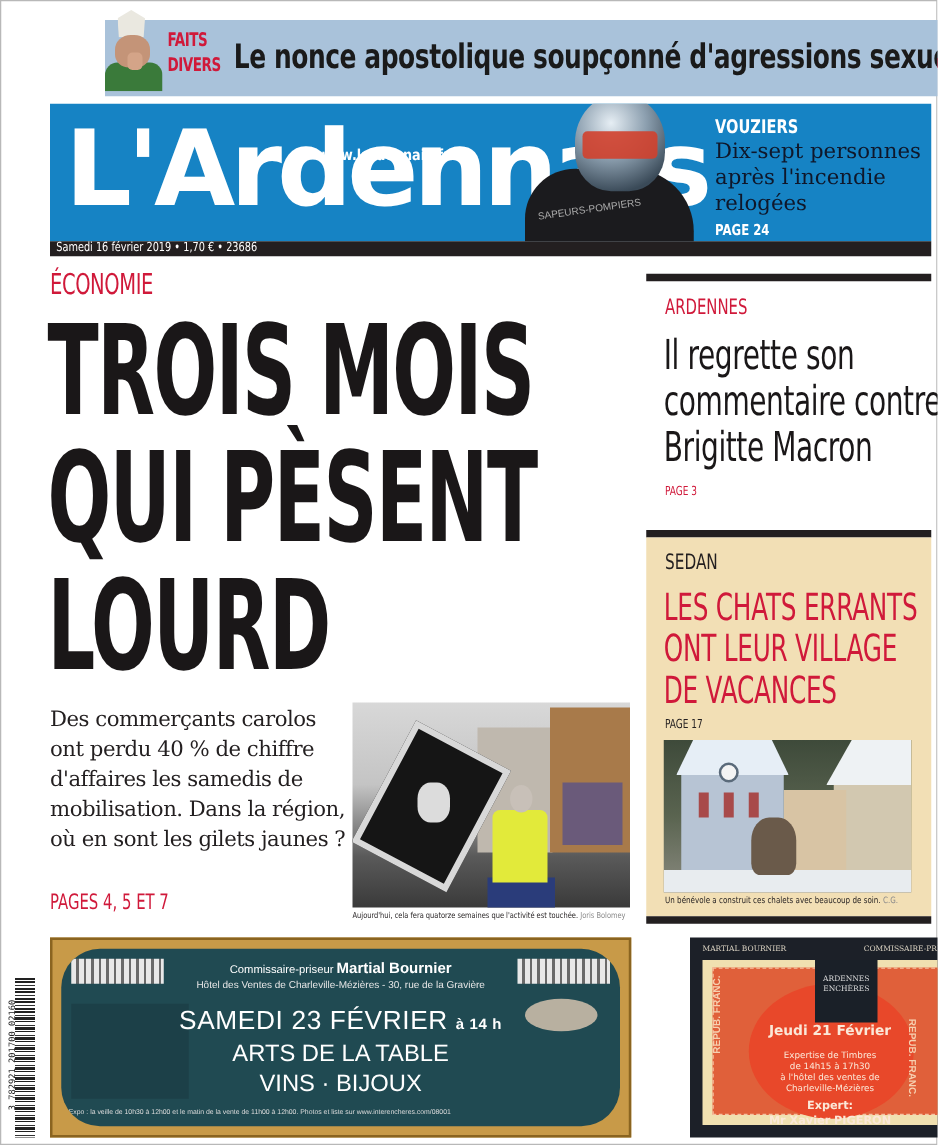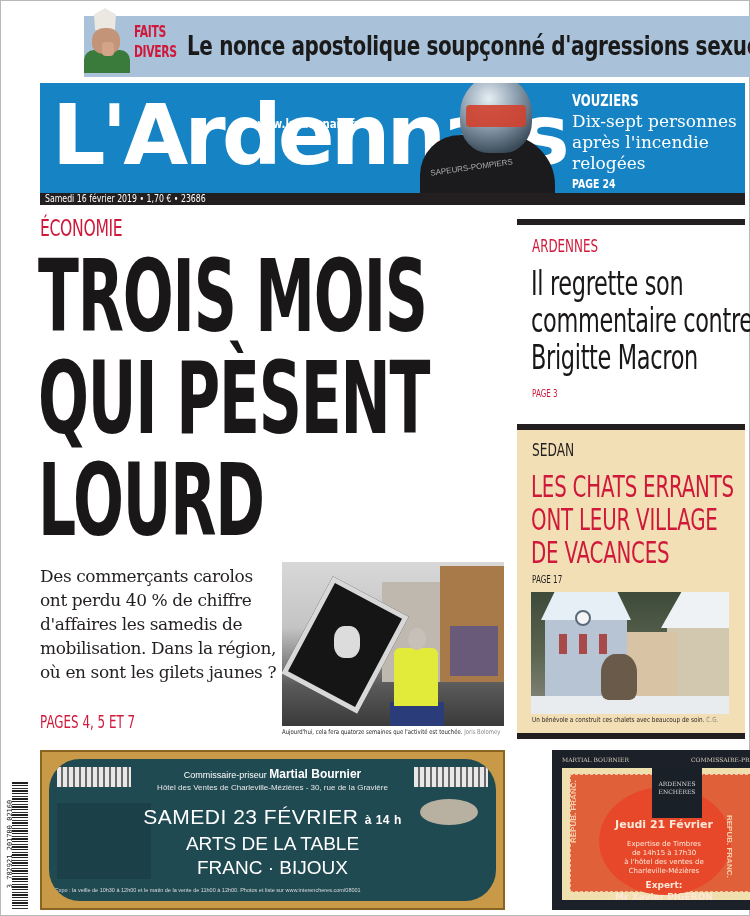--- a/index.html
+++ b/index.html
@@ -21,21 +21,21 @@
   
   .masthead { position: absolute; left: 40px; top: 83px; width: 705px; height: 110px; background: #1683c4; overflow: hidden; }
   .mast-logo { position: absolute; left: 12px; top: 4px; color: #ffffff; font-family: "DejaVu Sans", sans-serif; font-weight: bold; font-size: 84px; line-height: 96px; letter-spacing: -4px; white-space: nowrap; }
   .mast-url { position: absolute; left: 214px; top: 34px; color: #ffffff; font-family: "DejaVu Sans", sans-serif; font-weight: bold; font-size: 12px; transform: scaleX(0.85); transform-origin: left top; }
   .fireman { position: absolute; left: 380px; top: -8px; width: 140px; height: 118px; }
   .fireman .body { position: absolute; left: 0; top: 60px; width: 135px; height: 60px; background: #1b1b1e; border-radius: 40px 50px 0 0; }
   .fireman .helmet { position: absolute; left: 40px; top: 0; width: 72px; height: 78px; background: radial-gradient(circle at 40% 30%, #e6eef4 0%, #8da0b0 40%, #3a4a58 80%); border-radius: 50% 50% 40% 40%; }
   .fireman .visor { position: absolute; left: 46px; top: 30px; width: 60px; height: 22px; background: #d2402c; border-radius: 4px; opacity: 0.9; }
   .fireman .label { position: absolute; left: 10px; top: 88px; color: #aaa; font-size: 8px; transform: rotate(-8deg); white-space: nowrap; }
   .mast-kicker { position: absolute; left: 532px; top: 9px; color: #ffffff; font-family: "DejaVu Sans", sans-serif; font-weight: bold; font-size: 15px; transform: scaleX(0.78); transform-origin: left top; }
-  .mast-headline { position: absolute; left: 532px; top: 28px; width: 170px; color: #ffffff; font-family: "DejaVu Serif", serif; font-size: 17px; line-height: 21px; }
+  .mast-headline { position: absolute; left: 532px; top: 28px; width: 170px; color: #0f172a; font-family: "DejaVu Serif", serif; font-size: 17px; line-height: 21px; }
   .mast-page { position: absolute; left: 532px; top: 94px; color: #ffffff; font-family: "DejaVu Sans", sans-serif; font-weight: bold; font-size: 12px; transform: scaleX(0.78); transform-origin: left top; }
   .datebar { position: absolute; left: 40px; top: 193px; width: 705px; height: 12px; background: #231f20; }
   .datebar-text { position: absolute; left: 5px; top: 0px; color: #ffffff; font-family: "DejaVu Sans", sans-serif; font-size: 10px; line-height: 12px; transform: scaleX(0.78); transform-origin: left top; white-space: nowrap; }
 
   
   .rubric-main { position: absolute; left: 40px; top: 215px; color: #d0193a; font-family: "DejaVu Sans", sans-serif; font-size: 23px; line-height: 26px; transform: scaleX(0.68); transform-origin: left top; letter-spacing: -0.5px; }
   .main-headline { position: absolute; left: 38px; top: 246px; width: 700px; color: #1a1718; font-family: "DejaVu Sans", sans-serif; font-weight: bold; font-size: 100px; line-height: 102px; transform: scaleX(0.6); transform-origin: left top; letter-spacing: -2px; }
   .main-headline span { display: block; }
   .main-chapo { position: absolute; left: 40px; top: 564px; width: 240px; color: #231f20; font-family: "DejaVu Serif", serif; font-size: 17px; line-height: 24px; letter-spacing: -0.4px; }
   .main-pages { position: absolute; left: 40px; top: 712px; color: #d0193a; font-family: "DejaVu Sans", sans-serif; font-size: 17px; transform: scaleX(0.7); transform-origin: left top; white-space: nowrap; }
@@ -240,21 +240,21 @@
     <div class="ad1-line1">
       <span>Commissaire-priseur</span>
       <b>Martial Bournier</b>
     </div>
     <div class="ad1-line2">Hôtel des Ventes de Charleville-Mézières - 30, rue de la Gravière</div>
     <div class="ad1-date">
       <span>SAMEDI 23 FÉVRIER</span>
       <small>à 14 h</small>
     </div>
     <div class="ad1-l3">ARTS DE LA TABLE</div>
-    <div class="ad1-l4">FRANC · BIJOUX</div>
+    <div class="ad1-l4">VINS · BIJOUX</div>
     <div class="ad1-footer">Expo : la veille de 10h30 à 12h00 et le matin de la vente de 11h00 à 12h00. Photos et liste sur www.interencheres.com/08001</div>
   </div>
 </div>
 
 <div class="ad2">
   <div class="ad2-top-left">MARTIAL BOURNIER</div>
   <div class="ad2-top-right">COMMISSAIRE-PRISEUR</div>
   <div class="ad2-stamp">
     <div class="ad2-stamp-inner">
       <div class="ad2-circle"></div>

